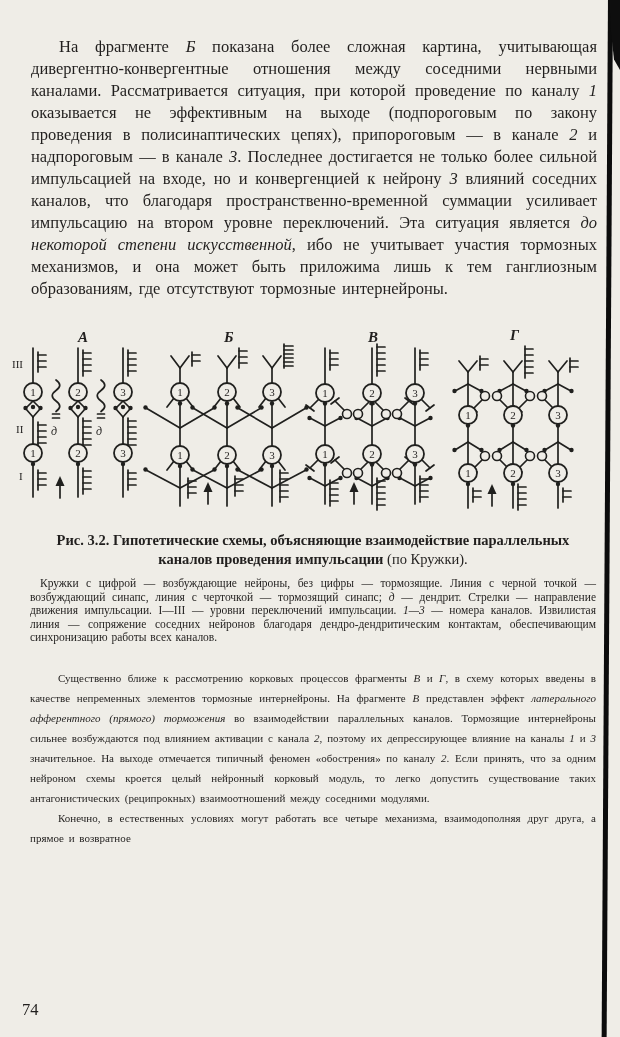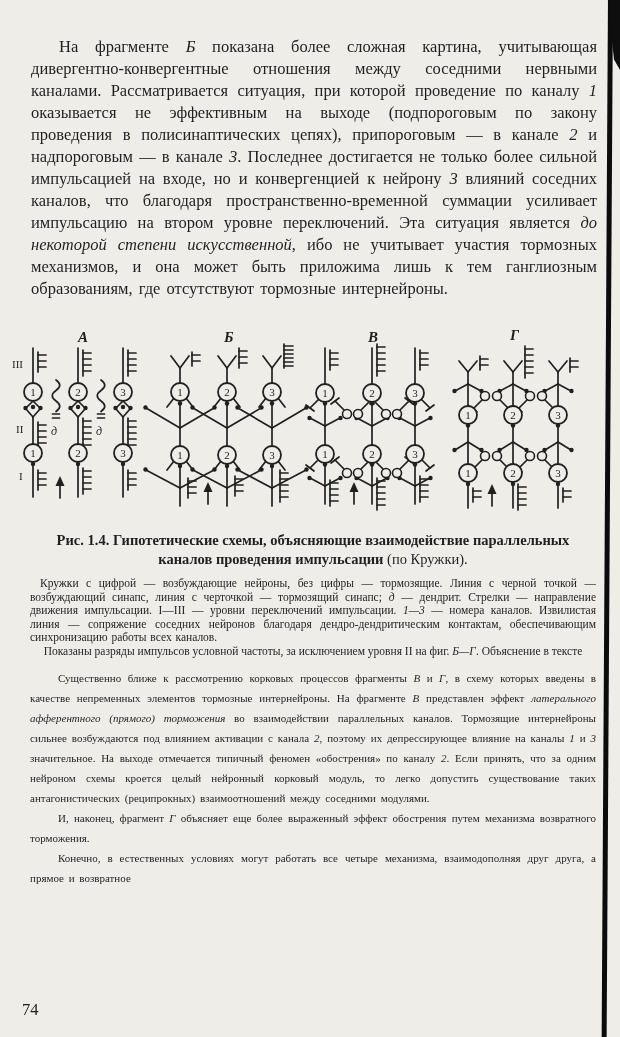--- a/index.html
+++ b/index.html
@@ -376,30 +376,28 @@
             <text class="neuron-num" x="503" y="146.8">2</text>
           </g>
         <g>
             <circle cx="548" cy="143" r="9"></circle>
             <text class="neuron-num" x="548" y="146.8">3</text>
           </g>
       </g>
     </svg>
   </div>
 
-  <p id="cap-title" class="abs"><span class="s-b">Рис. 1.4. Гипотетические схемы, объясняющие взаимодействие параллельных каналов проведения импульсации </span><span>(по Кружки).</span></p>
+  <p id="cap-title" class="abs"><span class="s-b">Рис. 3.2. Гипотетические схемы, объясняющие взаимодействие параллельных каналов проведения импульсации </span><span>(по Кружки).</span></p>
 
   <div id="cap-block" class="abs">
     <p class="legend"><span>Кружки с цифрой — возбуждающие нейроны, без цифры — тормозящие. Линия с черной точкой — возбуждающий синапс, линия с черточкой — тормозящий синапс; </span><span class="s-i">д</span><span> — дендрит. Стрелки — направление движения импульсации. I—III — уровни переключений импульсации. </span><span class="s-i">1—3</span><span> — номера каналов. Извилистая линия — сопряжение соседних нейронов благодаря дендро-дендритическим контактам, обеспечивающим синхронизацию работы всех каналов.</span></p>
-    <p class="note"><span>Показаны разряды импульсов условной частоты, за исключением уровня II на фиг. </span><span class="s-i">Б—Г</span><span>. Объяснение в тексте</span></p>
   </div>
 
   <div id="lower" class="abs">
     <p class="para"><span>Существенно ближе к рассмотрению корковых процессов фрагменты </span><span class="s-i">В</span><span> и </span><span class="s-i">Г</span><span>, в схему которых введены в качестве непременных элементов тормозные интернейроны. На фрагменте </span><span class="s-i">В</span><span> представлен эффект </span><span class="s-i">латерального афферентного (прямого) торможения</span><span> во взаимодействии параллельных каналов. Тормозящие интернейроны сильнее возбуждаются под влиянием активации с канала </span><span class="s-i">2</span><span>, поэтому их депрессирующее влияние на каналы </span><span class="s-i">1</span><span> и </span><span class="s-i">3</span><span> значительное. На выходе отмечается типичный феномен «обострения» по каналу </span><span class="s-i">2</span><span>. Если принять, что за одним нейроном схемы кроется целый нейронный корковый модуль, то легко допустить существование таких антагонистических (реципрокных) взаимоотношений между соседними модулями.</span></p>
-    <p class="para"><span>И, наконец, фрагмент </span><span class="s-i">Г</span><span> объясняет еще более выраженный эффект обострения путем механизма возвратного торможения.</span></p>
     <p class="para"><span>Конечно, в естественных условиях могут работать все четыре механизма, взаимодополняя друг друга, а прямое и возвратное</span></p>
   </div>
 
   <div id="pgnum" class="abs">74</div>
 
   <div class="abs edge-line"></div>
   <div class="abs corner-blob"></div>
 </main>
 
 </body></html>

